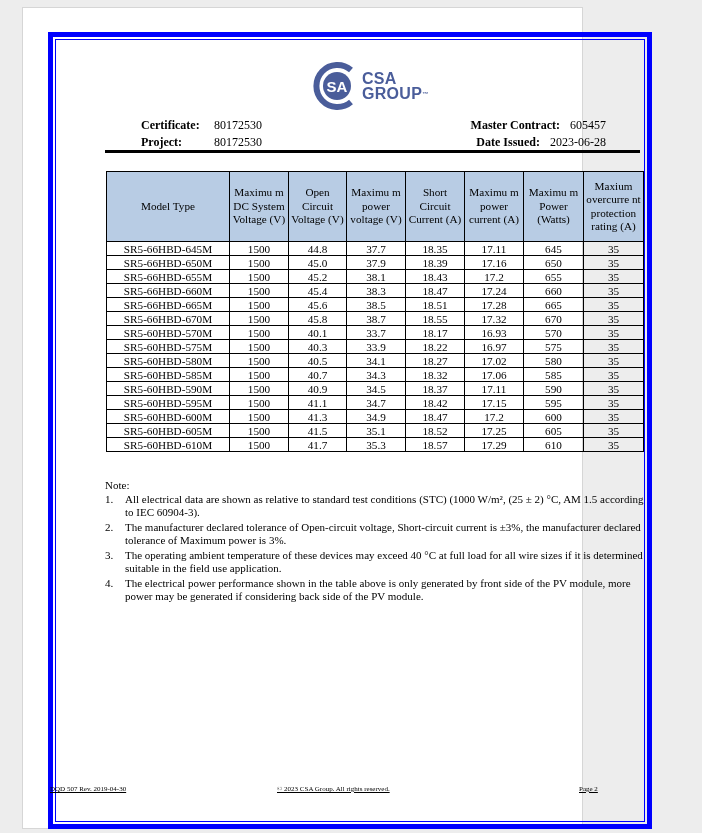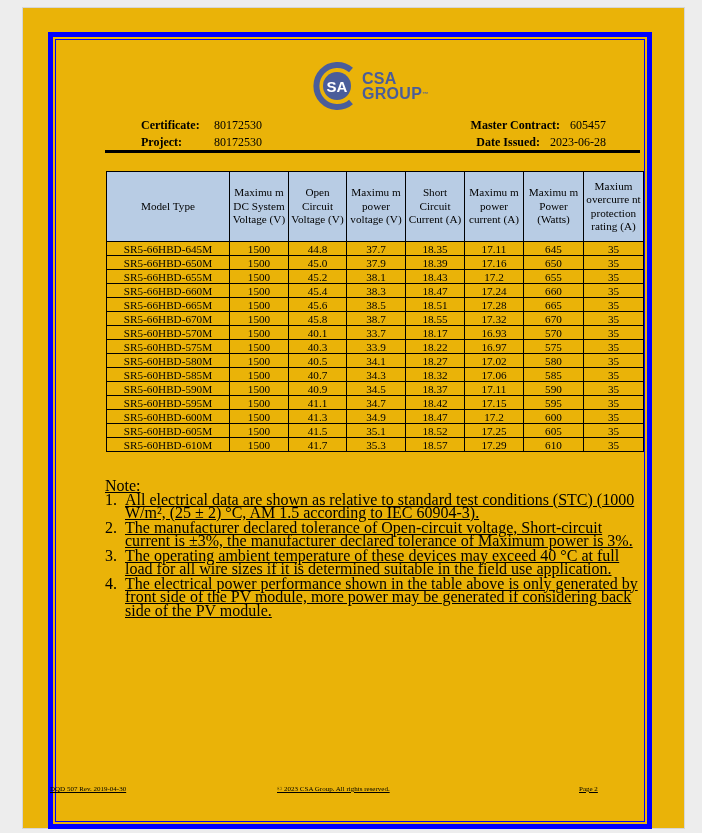--- a/index.html
+++ b/index.html
@@ -1,20 +1,20 @@
 <!DOCTYPE html>
 <html><head>
   <meta charset="utf-8">
   <style>
     * { box-sizing: border-box; margin: 0; padding: 0; }
     html, body { width: 702px; height: 833px; overflow: hidden; }
     body { background: #ededed; font-family: "Liberation Serif", serif; color: #000; position: relative; }
     .page {
-      position: absolute; left: 22px; top: 7px; width: 663px; height: 822px;
-      background: #eab308; border: 1px solid #d6d6d6;
+      position: absolute; left: 22px; top: 7px; width: 561px; height: 822px;
+      background: #ffffff; border: 1px solid #d6d6d6;
     }
     .frame-outer {
       position: absolute; left: 25px; top: 24px; width: 604px; height: 797px;
       border: 5px solid #0000ff;
     }
     .frame-inner {
       position: absolute; left: 2px; top: 2px; right: 2px; bottom: 2px;
       border: 1px solid #0000ff;
     }
     .logo {
@@ -32,21 +32,21 @@
     .meta.left .lbl { width: 70px; margin-left: 36px; }
     .meta.right .lbl { margin-right: 7px; }
     .rule { position: absolute; left: 49px; top: 110px; width: 535px; height: 3px; background: #000; }
     table.spec {
       position: absolute; left: 50px; top: 131px; border-collapse: collapse;
       font-size: 11.2px; line-height: 12px;
     }
     table.spec th, table.spec td { border: 1px solid #000; text-align: center; font-weight: normal; }
     table.spec th { background: #b8cce4; padding: 1px 1px; vertical-align: middle; line-height: 13.5px; }
     table.spec td { height: 14px; padding: 0 1px; line-height: 12px; }
-    .notes { position: absolute; left: 49px; top: 439px; width: 540px; font-size: 16px; line-height: 13.5px; text-decoration: underline; }
+    .notes { position: absolute; left: 49px; top: 439px; width: 540px; font-size: 11px; line-height: 13.5px; }
     .notes ol { list-style: none; margin-top: 0; }
     .notes li { position: relative; padding-left: 20px; margin-bottom: 1px; }
     .notes li .num { position: absolute; left: 0; top: 0; }
     .footer { position: absolute; left: 0; right: 0; top: 777px; font-size: 7px; }
     .footer span { position: absolute; text-decoration: underline; white-space: nowrap; text-align: center; }
     .f-left { left: 27px; }
     .f-center { left: 254px; }
     .f-right { left: 556px; }
   </style>
 </head>

